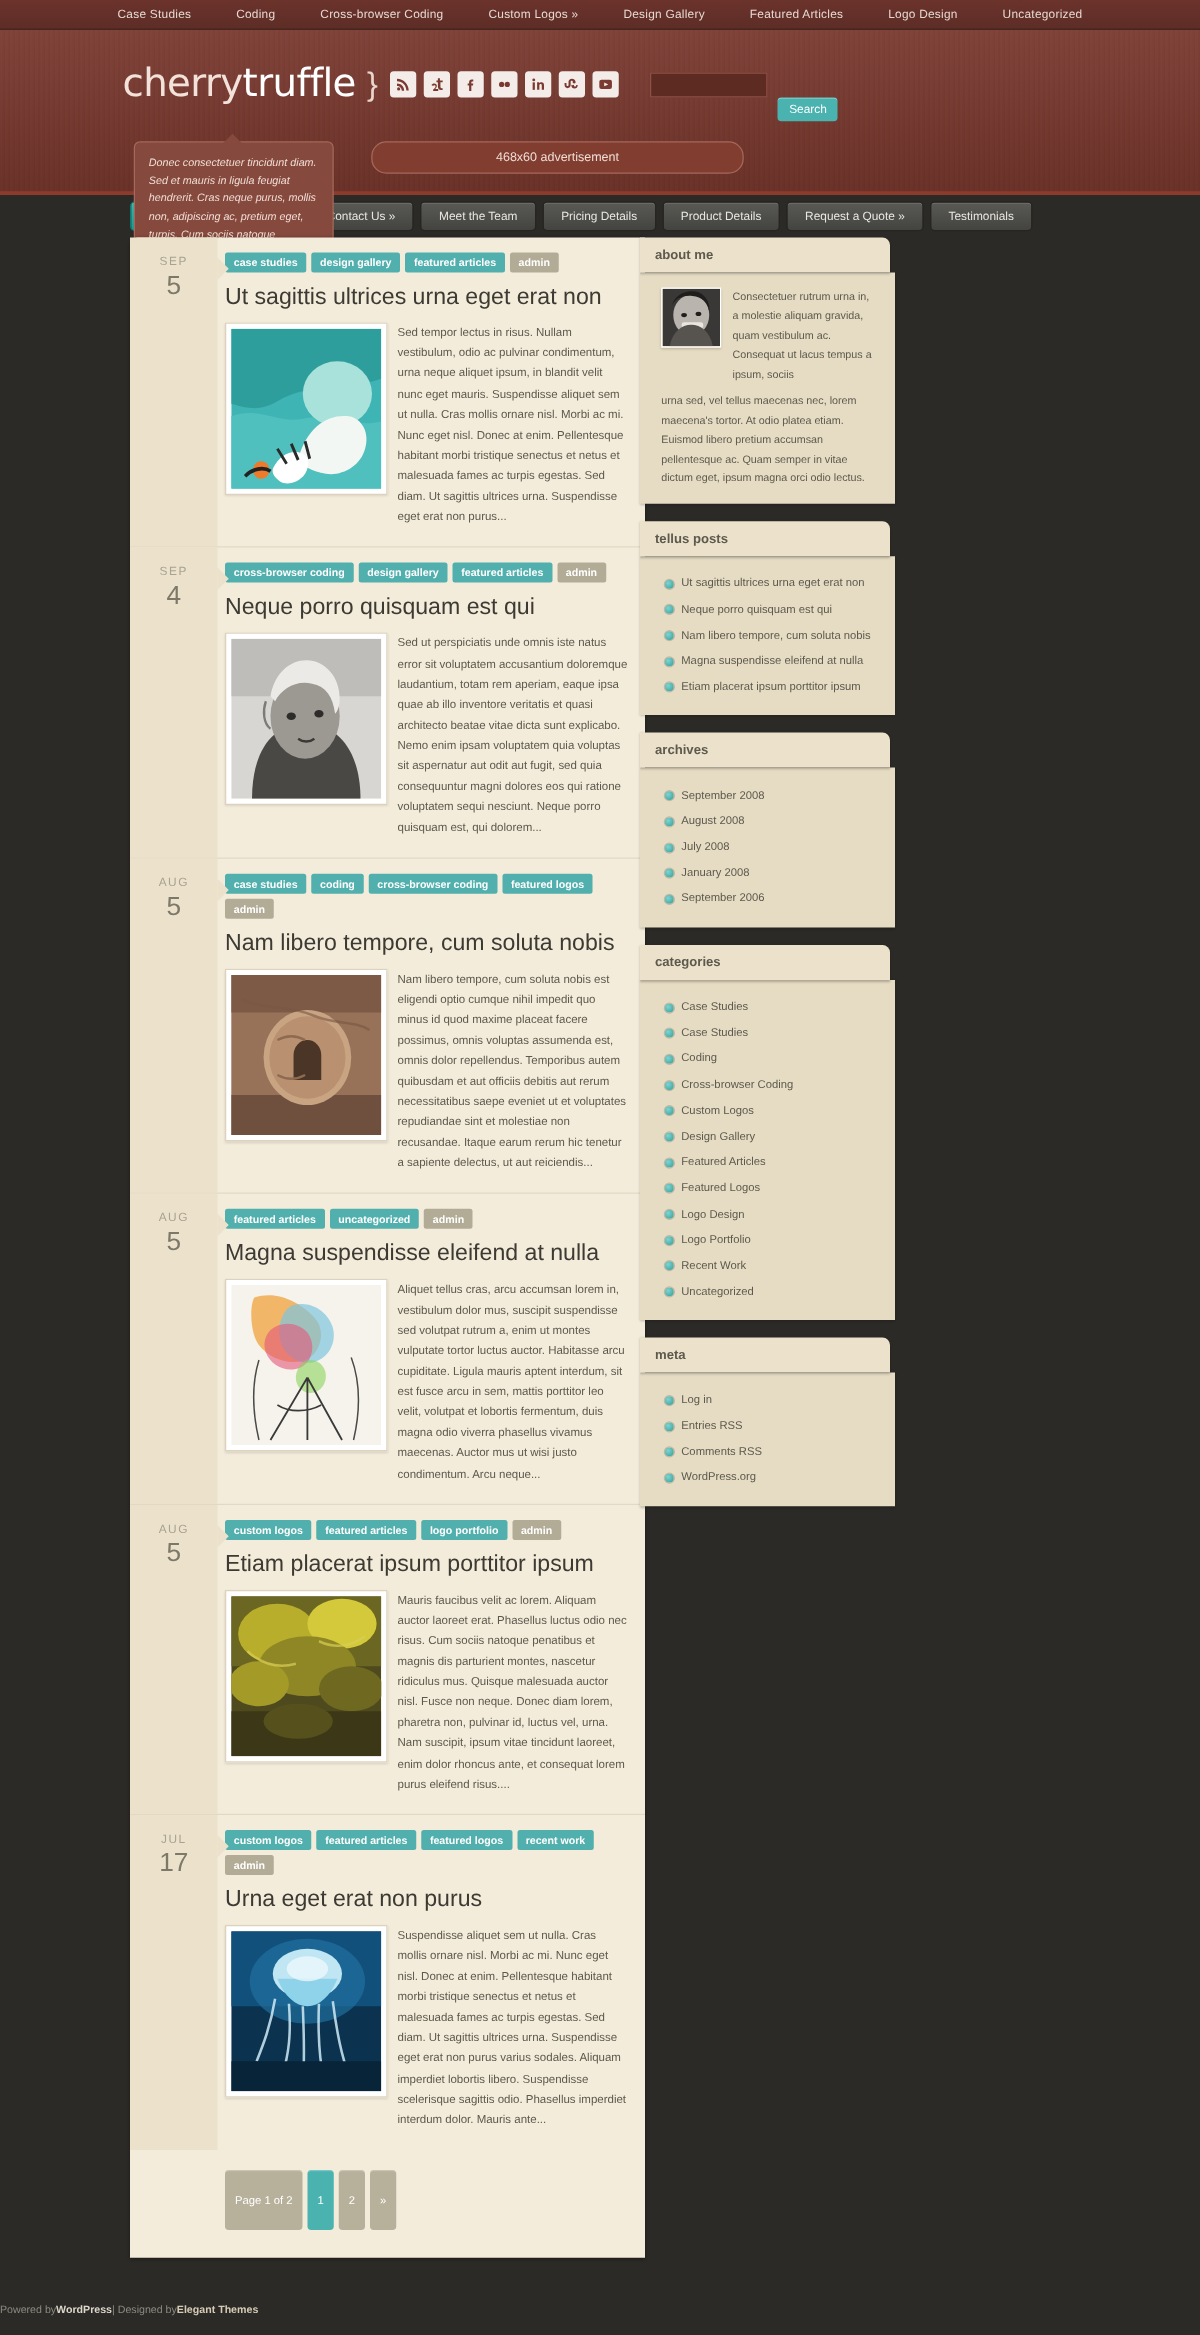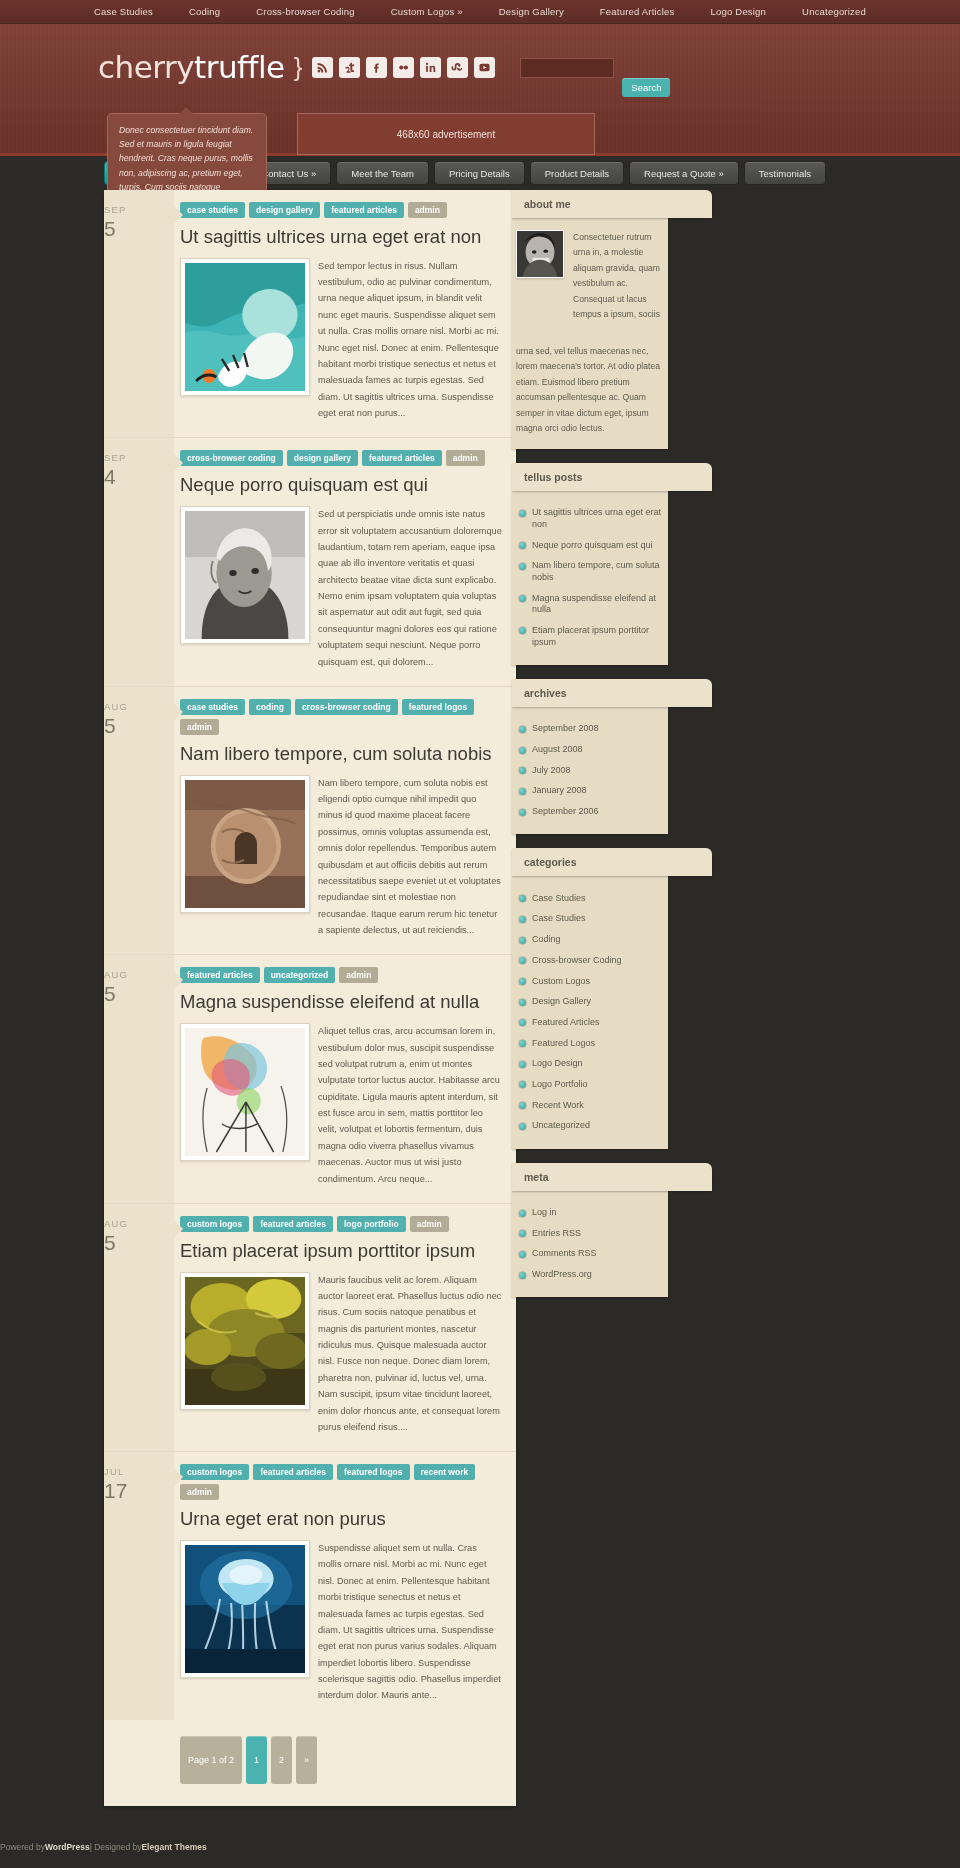--- a/index.html
+++ b/index.html
@@ -81,22 +81,22 @@
     border-radius:5px;
     padding:9px 11px;
     color:#f0ded6; font-size:8.6px; font-style:italic; line-height:1.65;
   }
   .callout:after {
     content:""; position:absolute; top:-7px; left:44%;
     border-left:8px solid transparent; border-right:8px solid transparent;
     border-bottom:8px solid #86493d;
   }
   .ad {
-    width:298px; height:42px;
-    background:#803d30; border:1px solid #a5685a; border-radius:0;
+    width:298px; height:26px;
+    background:#803d30; border:1px solid #a5685a; border-radius:12px;
     display:flex; align-items:center; justify-content:center;
     color:#f0ded6; font-size:10px;text-align:center;
   }
 
   
   .mainnav {
     height:34px; background:#2b2a26;
     display:flex; align-items:center; padding-left:104px; gap:5px;
   }
   .navitem {
@@ -121,21 +121,21 @@
     box-shadow:0 1px 3px rgba(0,0,0,.4);
     position:relative;
   }
   .sidebar { width:200px; margin-left:-4px; position:relative; z-index:2;}
 
   
   .post { display:flex; padding:0; position:relative; }
   .post + .post { border-top:1px solid #e2d9c4; }
   .datecol {
     width:70px; flex:0 0 70px; padding-top:14px;
-    text-align:left;
+    text-align:center;
     background:#ece2cc;
     position:relative;
   }
   .datecol:after {
     content:""; position:absolute; right:-9px; top:16px;
     border-top:9px solid transparent; border-bottom:9px solid transparent;
     border-left:9px solid #ece2cc;
   }
   .d-mon { font-size:9.5px; color:#a8a291; letter-spacing:1.2px; }
   .d-day { font-size:21px; color:#7d7868; margin-top:2px; }
@@ -174,31 +174,31 @@
   
   .swidget { margin-bottom:14px; }
   .stitle {
     background:#ece2cc; color:#5d594d; font-size:10.5px; font-weight:bold;
     padding:8px 12px; border-top-right-radius:6px;
     position:relative;
     width:200px;
     box-shadow:0 1px 2px rgba(0,0,0,.25);
   }
   .sbody {
-    background:#e6dcc3; padding:12px 4px;
-    width:156px;
+    background:#e6dcc3; padding:12px 17px;
+    width:204px;
     box-shadow:0 1px 2px rgba(0,0,0,.22);
   }
   .about-top { display:flex; gap:9px; }
   .avatar {
     width:48px; height:48px; flex:0 0 48px;
     border:1px solid #fff; box-shadow:0 1px 2px rgba(0,0,0,.2);
   }
   .about-txt { font-size:8.6px; color:#5d594d; line-height:1.8; }
-  .about-rest { font-size:8.6px; color:#5d594d; line-height:1.8; margin-top:21px;}
+  .about-rest { font-size:8.6px; color:#5d594d; line-height:1.8; margin-top:6px;}
   .slist { list-style:none; margin:0; padding:0; }
   .slist li {
     font-size:9px; color:#5d594d; padding:4.5px 0 4.5px 16px;
     position:relative; cursor:pointer; line-height:1.3;
   }
   .slist li:before {
     content:""; position:absolute; left:2px; top:6px;
     width:7px; height:7px; border-radius:50%;
     background:radial-gradient(circle at 35% 35%, #7fd4d1, #2e9d99);
     border:1px solid #bfb8a2;

